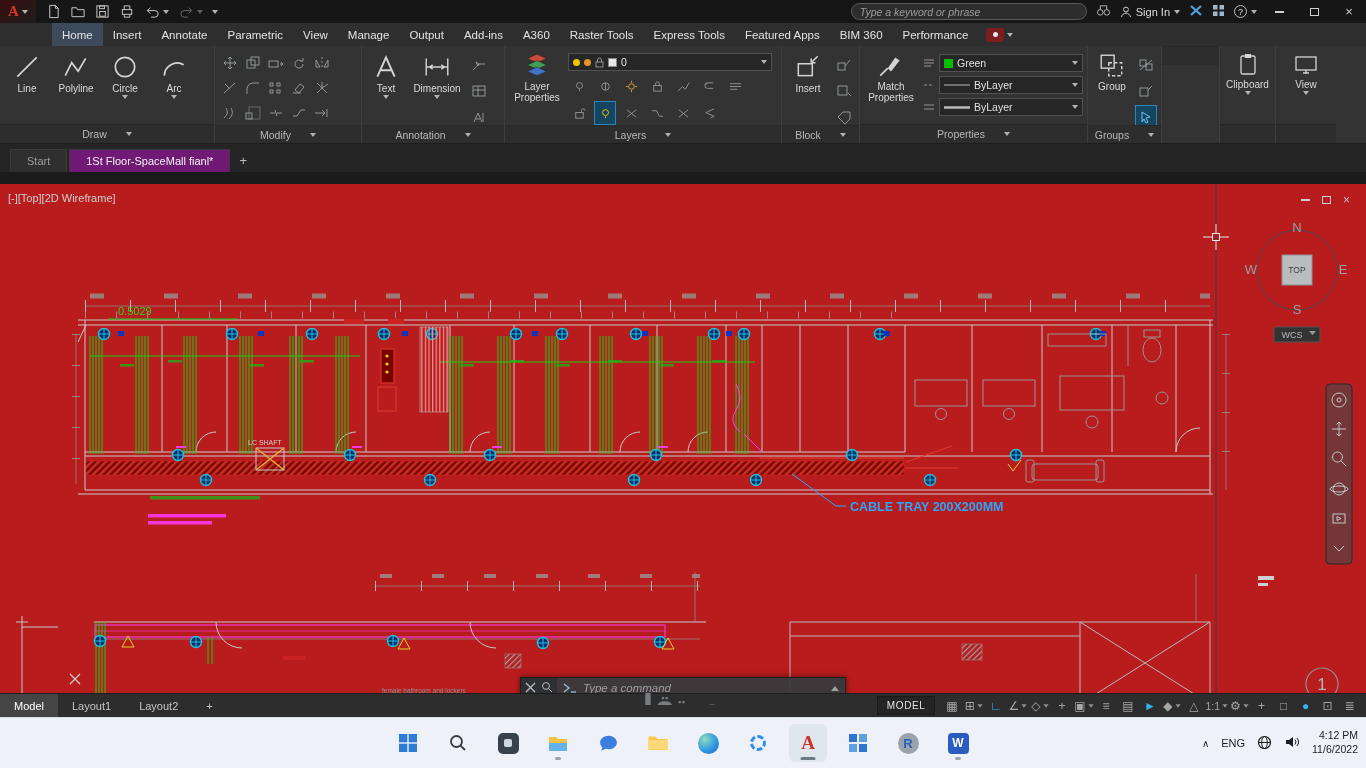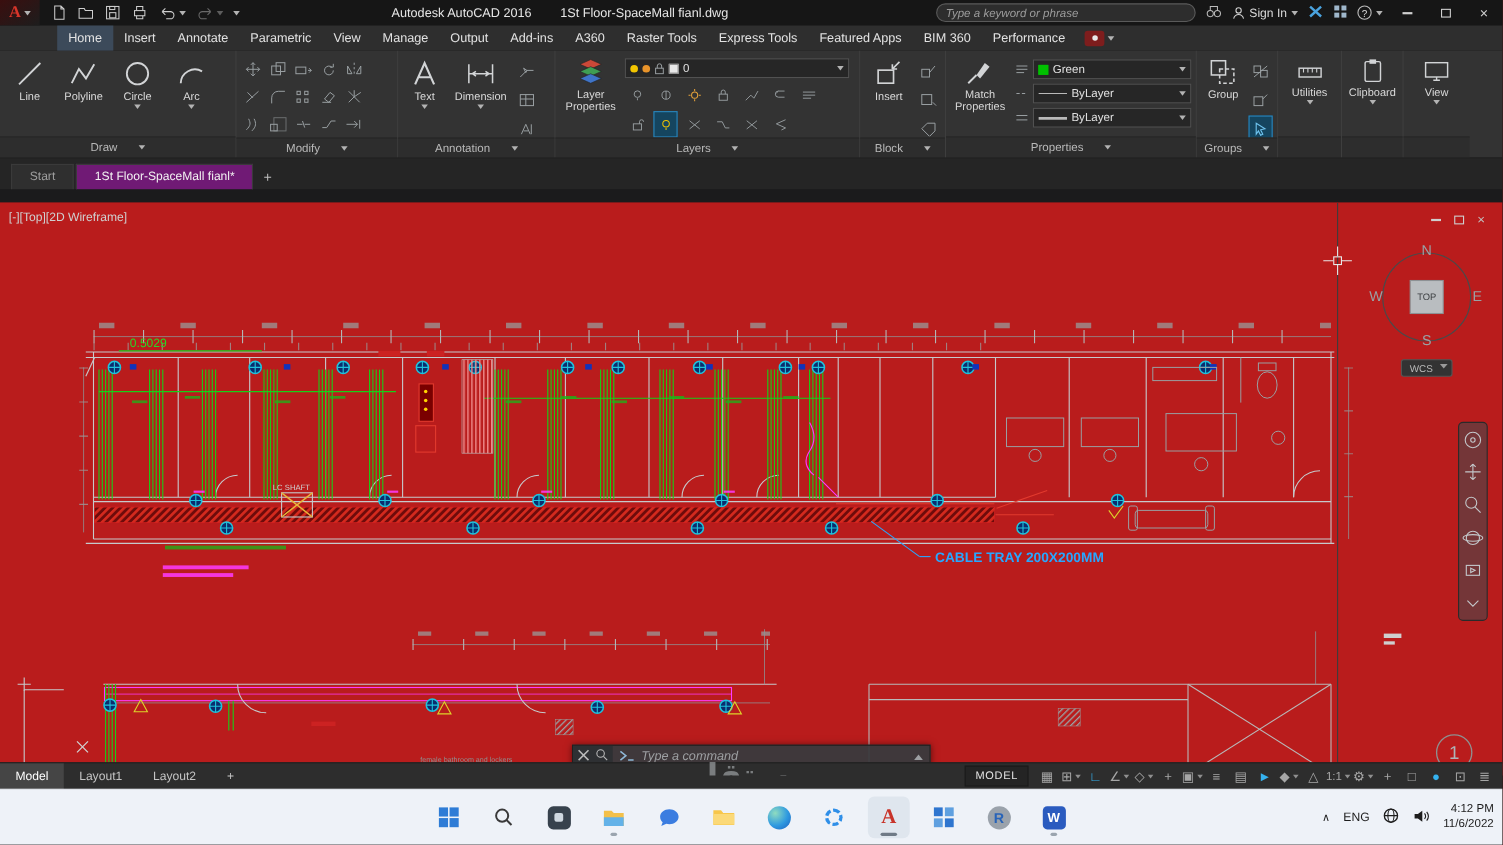--- a/index.html
+++ b/index.html
@@ -175,24 +175,20 @@
     <span class="qbtn" style="opacity:.45">
         <svg width="17" height="15" viewBox="0 0 17 16">
           <path d="M14 7H6a3.5 3.5 0 1 0 0 7h4 M14 7l-3.2-3.2 M14 7l-3.2 3.2" stroke="#cfcfcf" fill="none"></path>
         </svg>
         <i class="car"></i>
       </span>
     <span class="qbtn">
         <i class="car"></i>
       </span>
   </div>
-  <div class="title-center">
-    <span>Autodesk AutoCAD 2016</span>
-    <span>1St Floor-SpaceMall fianl.dwg</span>
-  </div>
   <div class="tb-right">
     <input class="tb-search" placeholder="Type a keyword or phrase" style="">
     <span><svg width="15" height="13" viewBox="0 0 16 14">
           <circle cx="4.5" cy="9" r="3" stroke="#bdbdbd" fill="none"></circle>
           <circle cx="11.5" cy="9" r="3" stroke="#bdbdbd" fill="none"></circle>
           <path d="M4.5 6V2h7v4" stroke="#bdbdbd" fill="none"></path>
         </svg></span>
     <span class="signin">
       <svg width="12" height="12" viewBox="0 0 12 12">
           <circle cx="6" cy="3.5" r="2.4" stroke="#cfcfcf" fill="none"></circle>
@@ -650,30 +646,20 @@
           </span>
       </div>
     </div>
     <div class="panel-foot">
         <span>Groups</span>
         <i class="car"></i>
       </div>
   </div>
 
   <div class="panel" style="width:58px">
-    <div class="panel-body" style="justify-content:center">
-      <div class="bigbtn">
-        <svg width="28" height="26" viewBox="0 0 26 26">
-            <rect x="3" y="10" width="20" height="8" stroke="#d2d4d6" stroke-width="1.3" fill="none"></rect>
-            <path d="M7 10v4M11 10v4M15 10v4M19 10v4" stroke="#d2d4d6"></path>
-          </svg>
-        <span>Utilities</span>
-          <i class="car"></i>
-        </div>
-    </div>
     <div class="panel-foot"></div>
   </div>
 
   <div class="panel" style="width:56px">
     <div class="panel-body" style="justify-content:center">
       <div class="bigbtn">
         <svg width="28" height="26" viewBox="0 0 26 26">
             <rect x="6" y="4" width="14" height="18" rx="1.5" stroke="#d2d4d6" stroke-width="1.3" fill="none"></rect>
             <rect x="10" y="2" width="6" height="4" fill="#d2d4d6"></rect>
           </svg>

